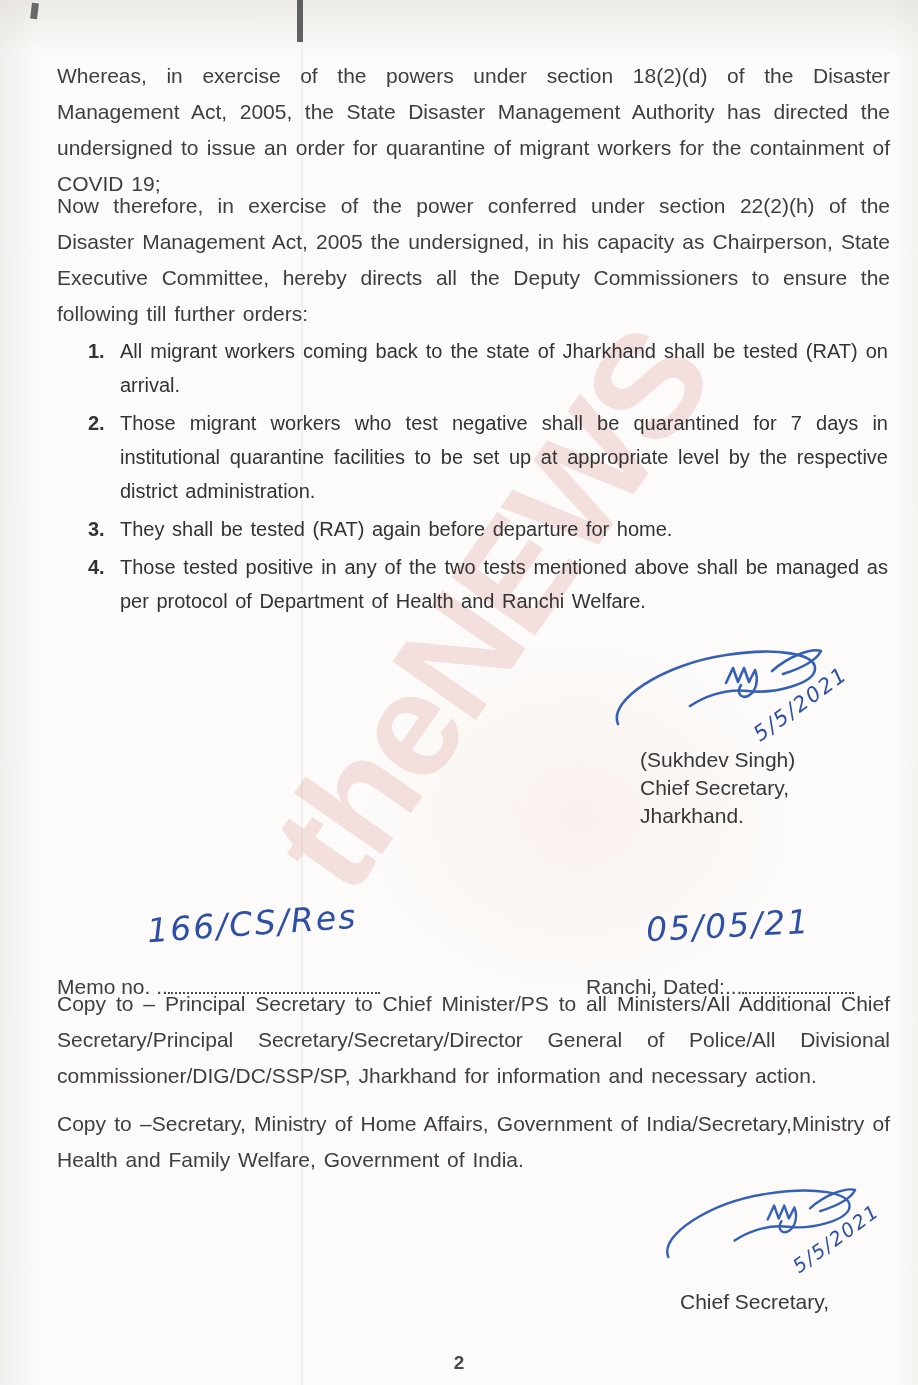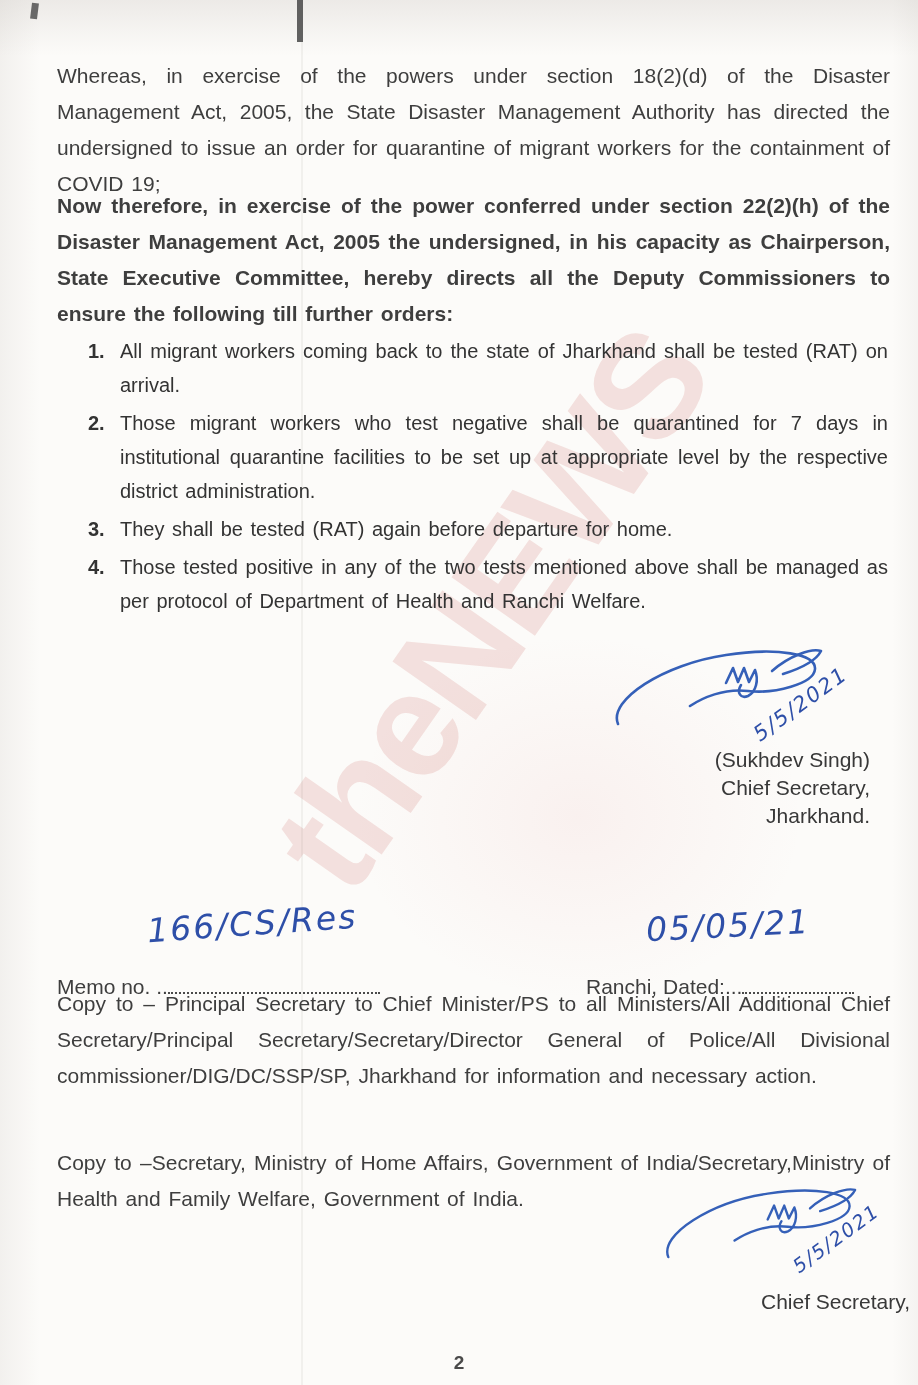--- a/index.html
+++ b/index.html
@@ -16,35 +16,35 @@
     overflow:hidden;
     font-family:"Liberation Sans","DejaVu Sans",sans-serif;
     color:#3e3e3e;
   }
   .para{
     position:absolute;left:57px;width:833px;
     font-size:21px;line-height:36px;
     text-align:justify;word-spacing:2px;color:#3e3e3e;
   }
   #para1{top:58px;}
-  #para2{top:188px;font-weight:bold;}
+  #para2{top:188px;}
   #order-list{position:absolute;left:88px;top:334px;width:800px;}
   .list-item{display:flex;margin-bottom:4px;}
   .list-num{
     width:32px;flex:0 0 32px;
     font-size:20px;line-height:34px;font-weight:bold;color:#333;
   }
   .list-text{
     flex:1;font-size:20px;line-height:34px;font-weight:normal;color:#333;
     text-align:justify;word-spacing:2px;
   }
   .sig-svg{position:absolute;}
   #sig1-svg{left:602px;top:638px;}
   #sig2-svg{left:652px;top:1178px;}
-  .sig-block{position:absolute;text-align:right;font-size:21px;line-height:28px;color:#383838;}
+  .sig-block{position:absolute;text-align:left;font-size:21px;line-height:28px;color:#383838;}
   #sig1-block{left:640px;top:746px;width:230px;}
   #sig2-block{left:680px;top:1288px;width:230px;}
   .memo-print{
     position:absolute;top:972px;font-size:21px;color:#3e3e3e;white-space:nowrap;
   }
   #memo-label{left:57px;}
   #ranchi-label{left:586px;}
   .dots{
     display:inline-block;height:20px;
     border-bottom:2px dotted #4a4a4a;
@@ -53,21 +53,21 @@
   .hand{
     position:absolute;
     font-family:"DejaVu Sans",sans-serif;
     font-style:italic;
     color:#2e4fa8;white-space:nowrap;
     letter-spacing:2px;
   }
   #memo-hand{left:147px;top:904px;font-size:33px;transform:rotate(-4deg);}
   #ranchi-hand{left:646px;top:906px;font-size:33px;transform:rotate(-3deg);}
   #copy1{top:986px;}
-  #copy2{top:1106px;margin-top:39px;}
+  #copy2{top:1106px;}
   #watermark{
     position:absolute;left:180px;top:540px;width:600px;
     font-size:148px;font-weight:800;letter-spacing:-4px;
     color:rgba(198,84,80,0.16);
     transform:rotate(-55deg);
     transform-origin:50% 50%;
     white-space:nowrap;
     font-family:"Liberation Sans",sans-serif;
     user-select:none;
   }

